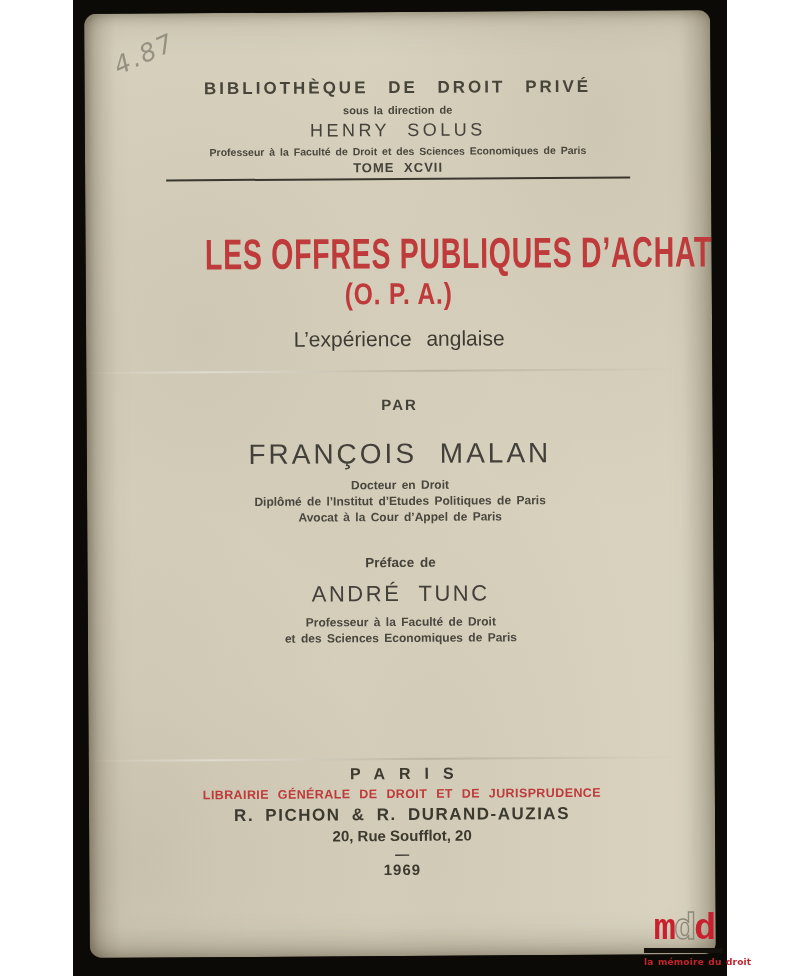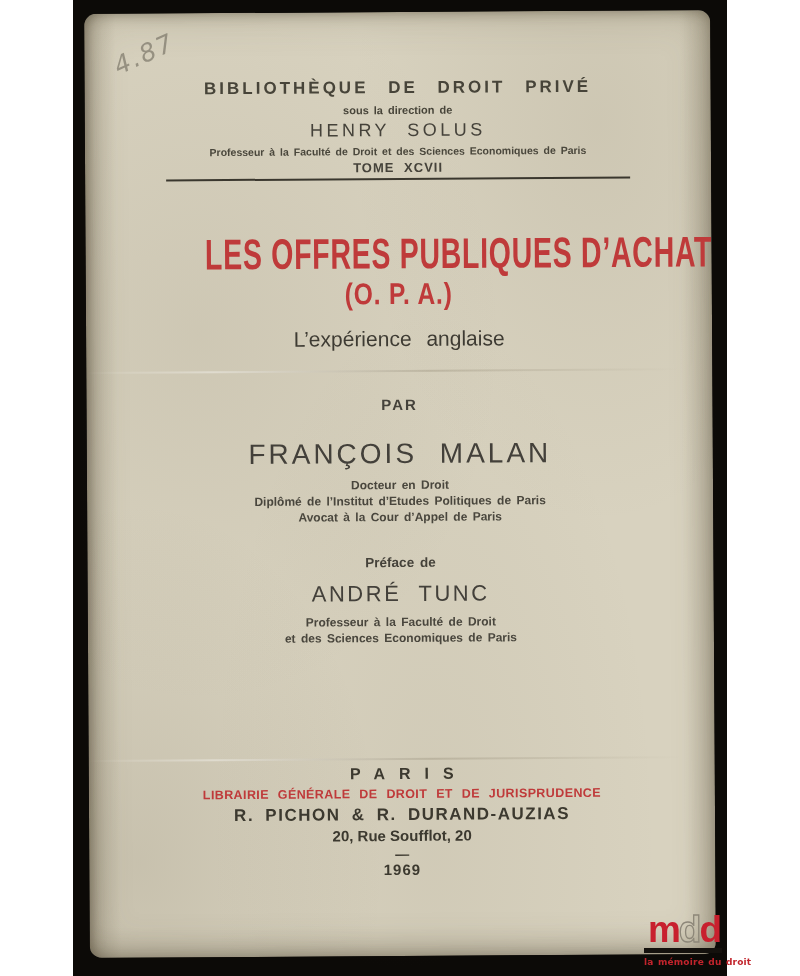--- a/index.html
+++ b/index.html
@@ -77,21 +77,21 @@
   
   .imprintblock{top:752px;}
   .city{font-size:16px;line-height:20px;font-weight:600;letter-spacing:14px;text-indent:14px;color:#3c392f;}
   .pub-line{margin-top:3px;font-size:12.5px;line-height:14px;font-weight:700;letter-spacing:.4px;word-spacing:5px;}
   .pub-names{margin-top:4px;font-size:17px;line-height:20px;font-weight:600;letter-spacing:1.5px;word-spacing:5px;color:#3c392f;}
   .address{margin-top:2px;font-size:15px;line-height:18px;font-weight:600;color:#3c392f;}
   .dash{margin-top:2px;font-size:14px;line-height:14px;font-weight:700;color:#3c392f;}
   .year{font-size:15px;line-height:18px;font-weight:700;letter-spacing:1px;color:#3c392f;}
   
   .mdd{position:absolute;left:644px;top:911px;width:80px;text-align:center;z-index:10;}
-  .mdd-letters{font-family:Liberation Sans, sans-serif;font-size:37px;line-height:37px;font-weight:700;letter-spacing:-2px;color:#c8202e;white-space:nowrap;}
+  .mdd-letters{font-family:Liberation Mono, monospace;font-size:37px;line-height:37px;font-weight:700;letter-spacing:-2px;color:#c8202e;white-space:nowrap;}
   .mdd-letters .outline{color:transparent;-webkit-text-stroke:1.3px #8d8779;}
   .mdd-bar{margin-top:0;width:78px;height:5px;background:#14110d;}
   .mdd-tagline{margin-top:4px;font-family:"DejaVu Sans",sans-serif;font-size:9px;line-height:10px;font-weight:700;color:#c2242c;white-space:nowrap;letter-spacing:.2px;word-spacing:1px;}
 </style>
 </head>
 <body>
 
 <div class="photo">
   <div class="book">
 

